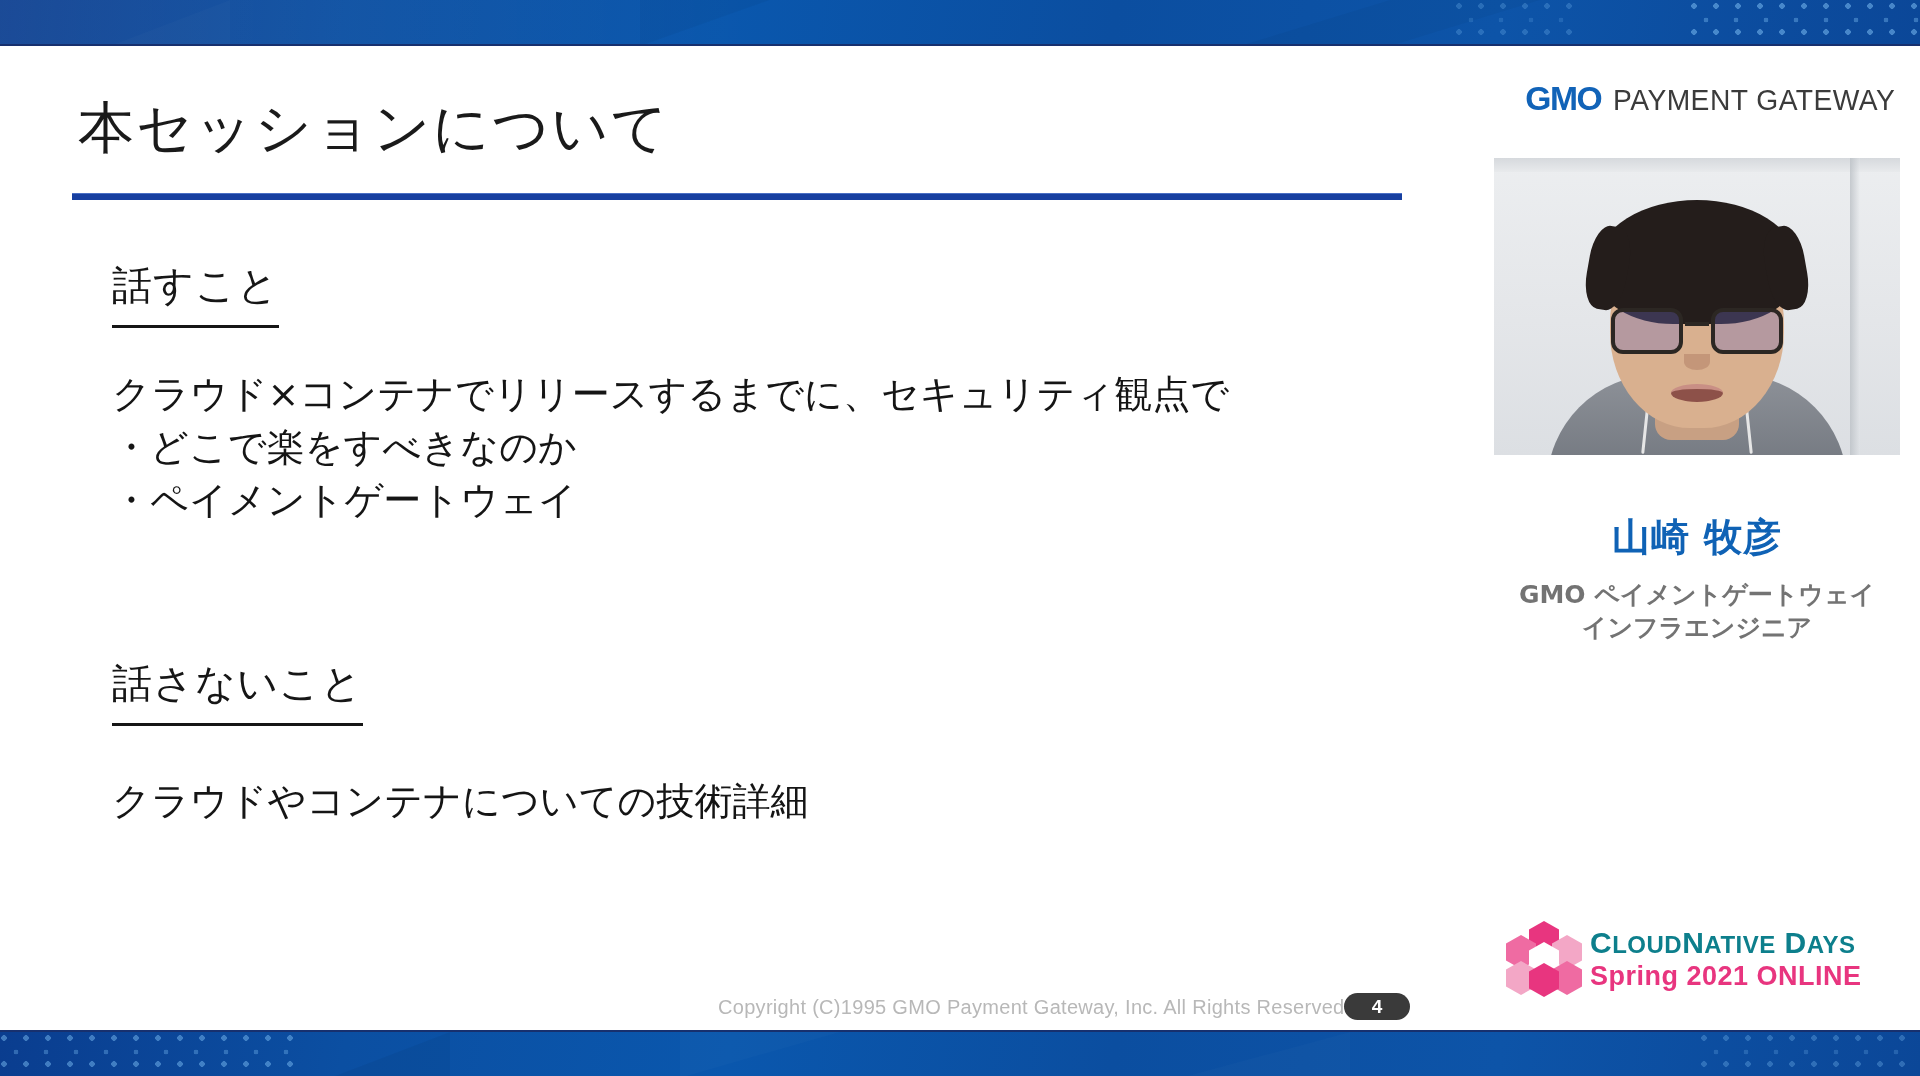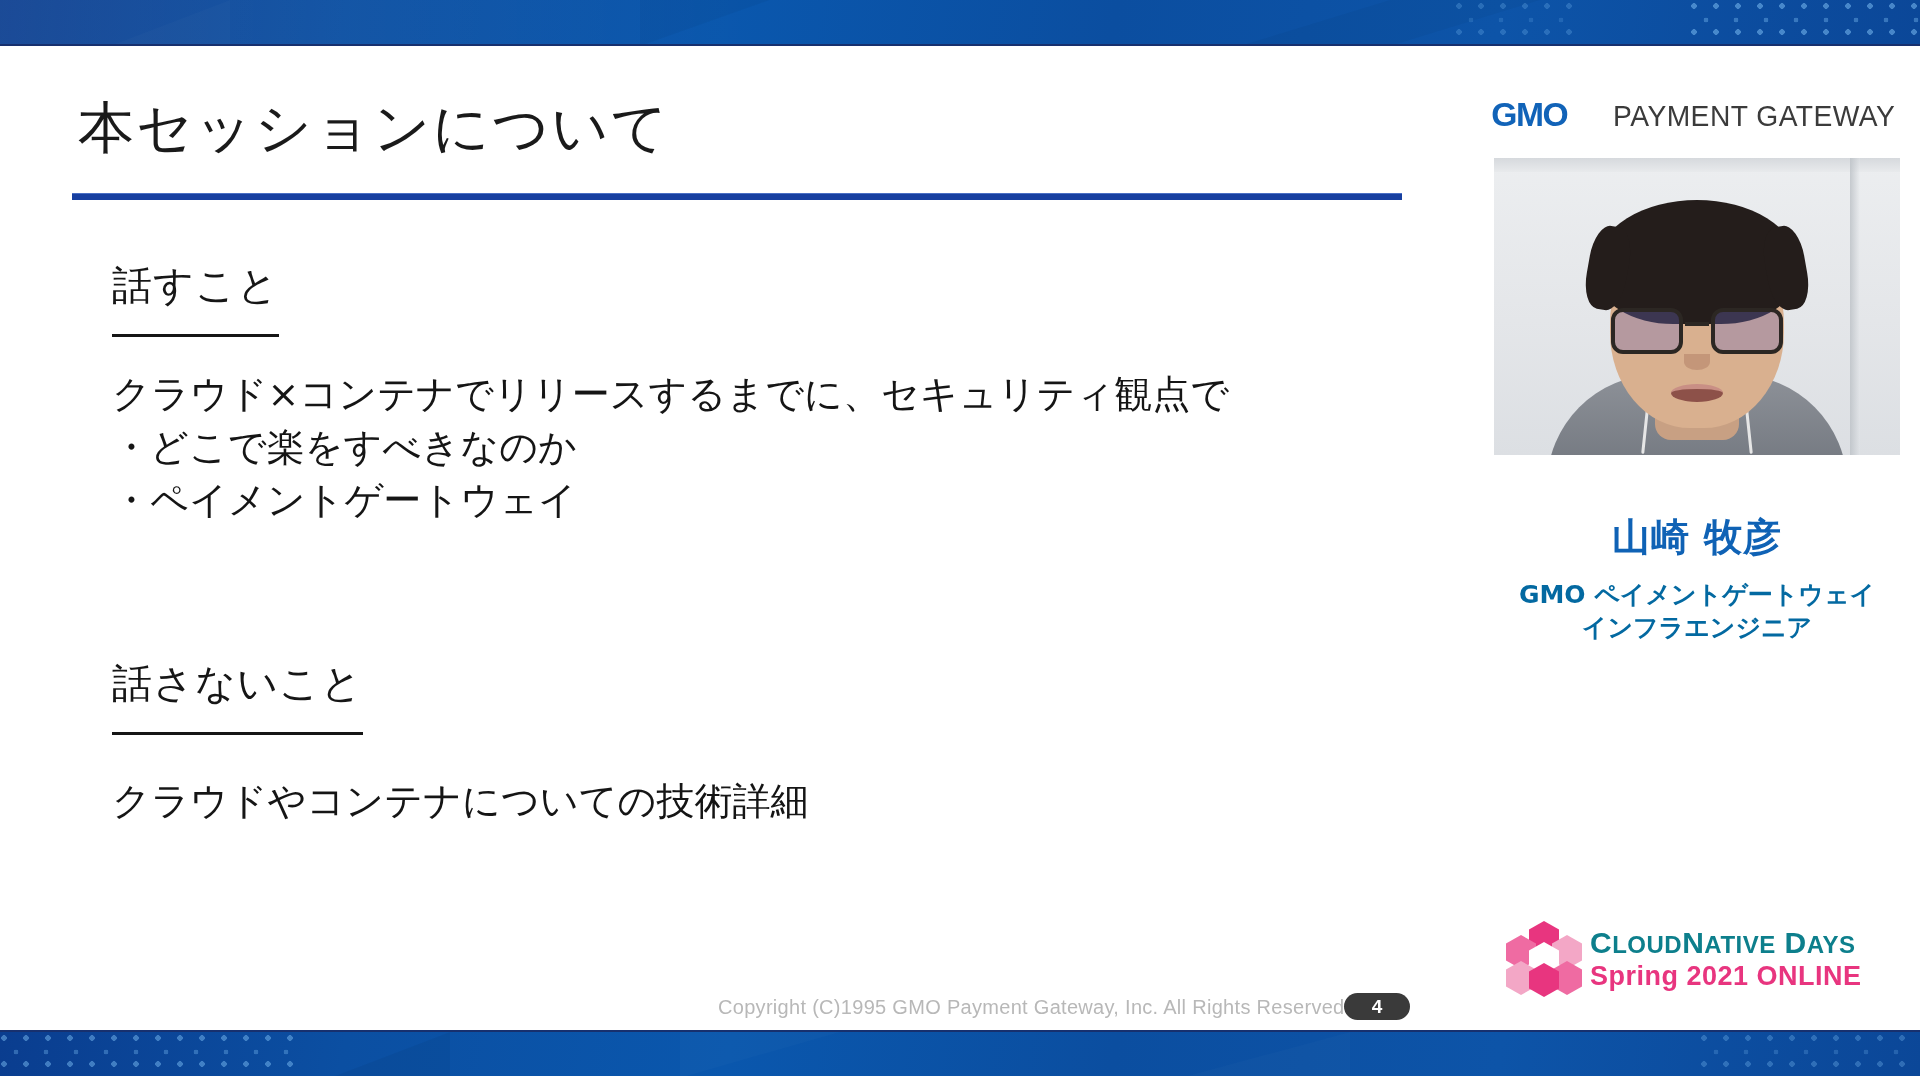--- a/index.html
+++ b/index.html
@@ -55,42 +55,42 @@
     border-top: 1px solid #4a6fc4;
   }
 
   
   .body-area { position: absolute; left: 0; top: 0; width: 1400px; }
   .sec-head {
     position: absolute;
     font-size: 40px; color: #161616; font-weight: 400;
     letter-spacing: 1px; white-space: nowrap;
     border-bottom: 3px solid #161616;
-    padding-bottom: 21px;
+    padding-bottom: 12px;
     display: inline-block;
     font-family: "DejaVu Sans", "Liberation Sans", sans-serif;
   }
   .sec-head.h1 { left: 112px; top: 258px; }
   .sec-head.h2 { left: 112px; top: 656px; font-family: Liberation Mono, monospace; }
 
   .para {
     position: absolute;
     font-size: 38px; line-height: 53px;
     color: #151515; letter-spacing: 0px;
     white-space: pre;
     font-family: "DejaVu Sans", "Liberation Sans", sans-serif;
   }
   .para.p1 { left: 112px; top: 368px; }
   .para.p2 { left: 112px; top: 775px; }
 
   
   .gmo-logo {
-    position: absolute; left: 1492px; top: 96px;
+    position: absolute; left: 1492px; top: 80px;
     width: 412px; height: 34px;
-    display: flex; align-items: baseline; justify-content: space-between;
+    display: flex; align-items: baseline; justify-content: flex-end;
     white-space: nowrap;
   }
   .gmo-logo .gmo {
     font-size: 33px; font-weight: 700; color: #1163b8;
     letter-spacing: -1.5px;
     font-family: "Liberation Sans", sans-serif;
     transform: scaleX(1.02);
   }
   .gmo-logo .pg {
     font-size: 30px; font-weight: 400; color: #3b3b3b;
@@ -176,21 +176,21 @@
 
   .speaker-name {
     position: absolute; left: 1494px; top: 512px; width: 406px;
     text-align: center; font-size: 38px; font-weight: 700;
     color: #0f62b5; letter-spacing: 1px;
     font-family: "DejaVu Sans", "Liberation Sans", sans-serif;
   }
   .speaker-org {
     position: absolute; left: 1484px; top: 578px; width: 426px;
     text-align: center; font-size: 25px; font-weight: 700;
-    color: #0369a1; line-height: 33px;
+    color: #737373; line-height: 33px;
     font-family: "DejaVu Sans", "Liberation Sans", sans-serif;
   }
 
   
   .cnd {
     position: absolute; left: 1506px; top: 920px;
     width: 396px; height: 78px;
     display: flex; align-items: center;
   }
   .cnd .mark {

